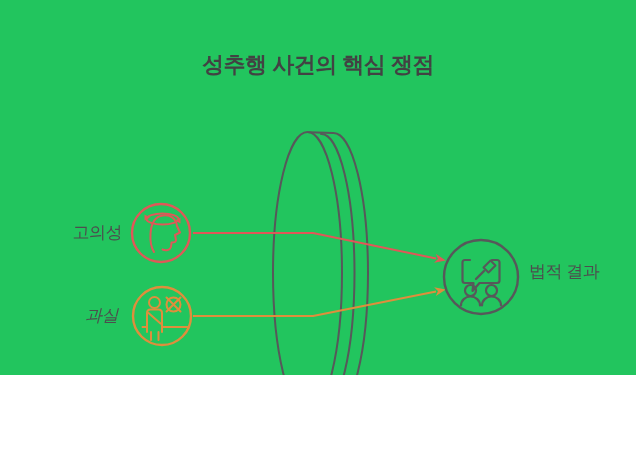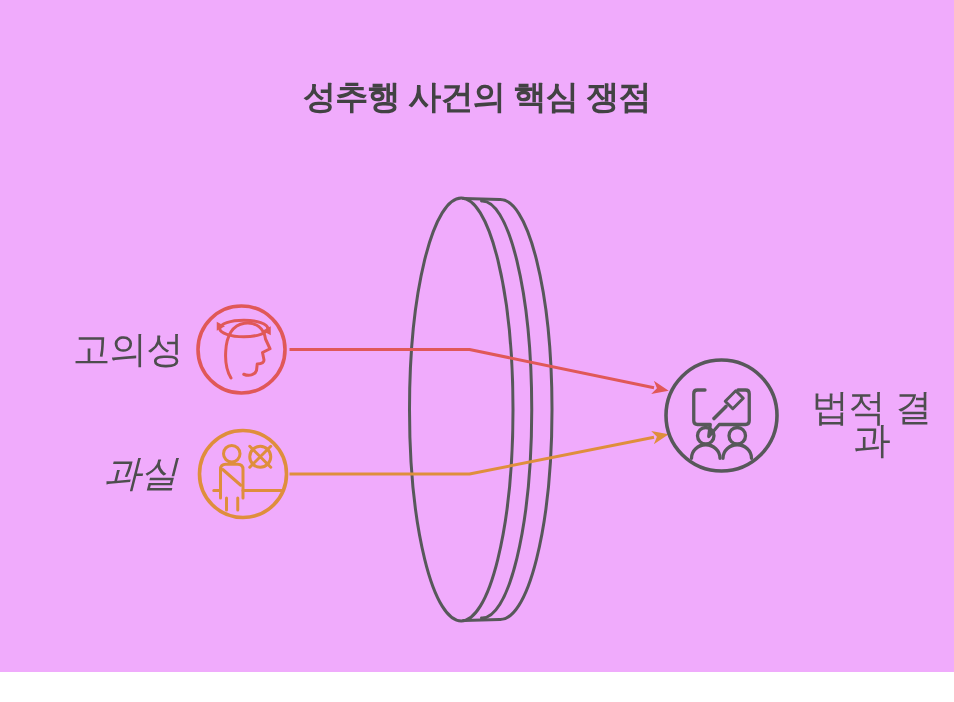--- a/index.html
+++ b/index.html
@@ -1,20 +1,20 @@
 <!DOCTYPE html>
 <html><head>
 <meta charset="utf-8">
 <style>
   html, body { margin: 0; padding: 0; background: #ffffff; }
   .canvas {
     position: relative;
     width: 636px;
-    height: 448px;
-    background: #f0abfc;
+    height: 375px;
+    background: #22c55e;
     overflow: hidden;
     font-family: "Liberation Sans", sans-serif;
   }
   .title {
     position: absolute;
     top: 50px;
     left: 0;
     width: 636px;
     margin: 0;
     text-align: center;
@@ -23,29 +23,29 @@
     letter-spacing: -0.5px;
     color: #424243;
   }
   .art {
     position: absolute;
     top: 0;
     left: 0;
   }
   .label {
     position: absolute;
-    font-size: 25px;
+    font-size: 17px;
     font-weight: 500;
     letter-spacing: -0.5px;
     color: #4d4d4e;
     line-height: 22px;
   }
   .label-intent     { left: 40px;  top: 222px; width: 82px;  text-align: right; }
   .label-negligence { left: 36px;  top: 305px; width: 82px;  text-align: right; font-style: italic; }
-  .label-outcome    { left: 529px; top: 261px; width: 104px; text-align: center;  }
+  .label-outcome    { left: 529px; top: 261px; width: 104px; text-align: left;  }
 </style>
 </head>
 <body>
 
 <div class="canvas">
 
   <h1 class="title">성추행 사건의 핵심 쟁점</h1>
 
   <svg class="art" width="636" height="468" viewBox="0 0 636 468">
     <defs>

